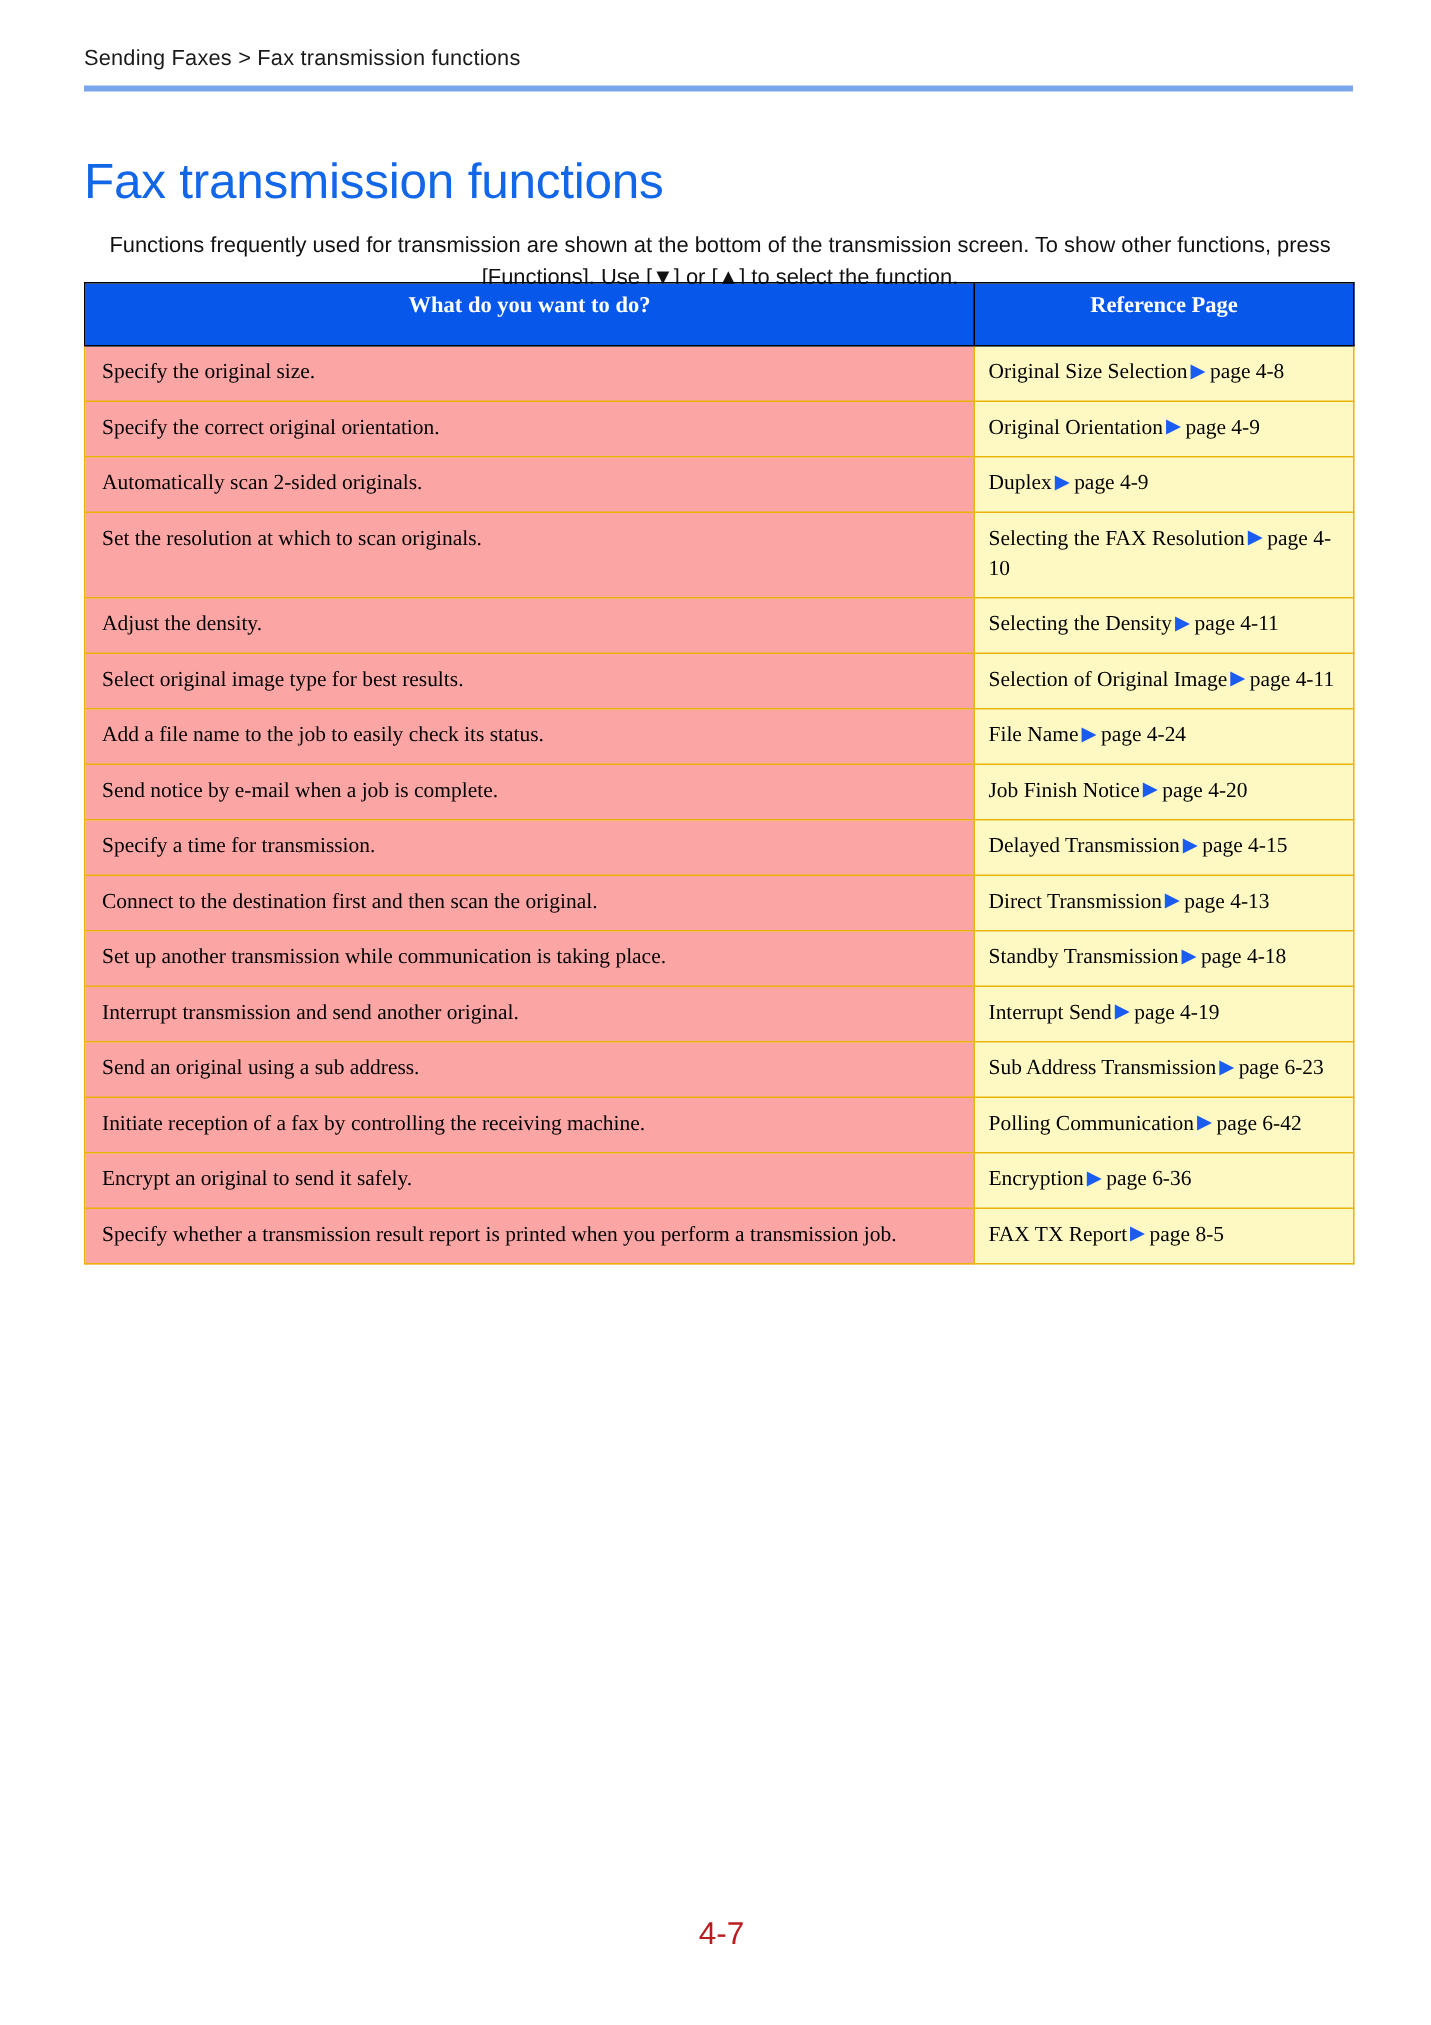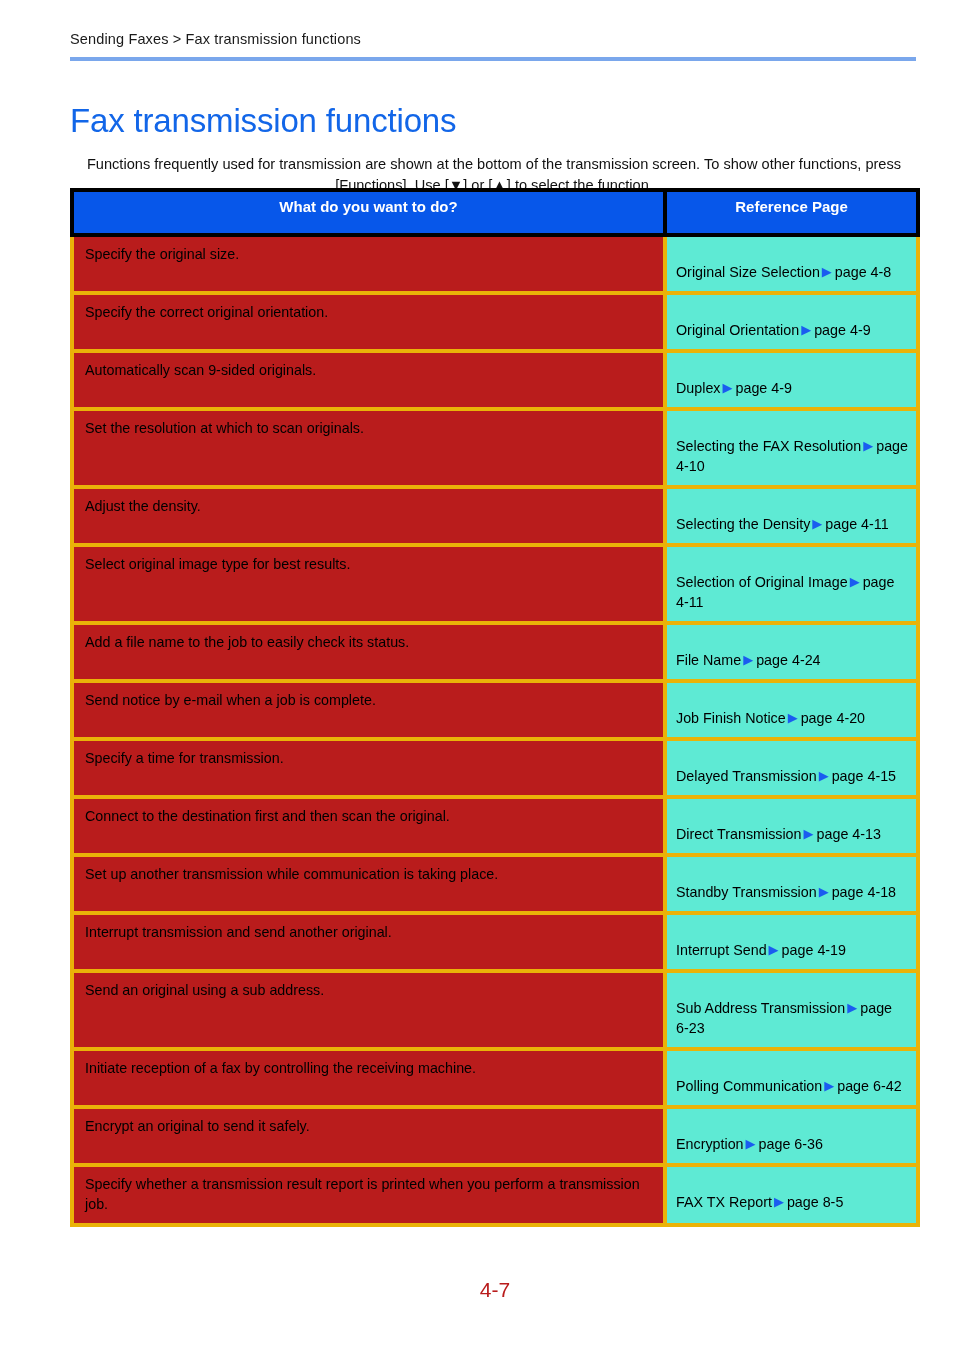--- a/index.html
+++ b/index.html
@@ -10,21 +10,21 @@
   body {
     width: 954px;
     height: 1350px;
     font-family: "Liberation Sans", sans-serif;
     color: #000000;
     position: relative;
     overflow: hidden;
   }
   .page {
     position: absolute;
-    left: 18px; top: 0;
+    left: 4px; top: 0;
     width: 886px;
     height: 1350px;
   }
   .breadcrumb {
     position: absolute;
     left: 52px;
     top: 31px;
     font-size: 14.5px;
     color: #1a1a1a;
     letter-spacing: 0.01em;
@@ -62,42 +62,43 @@
   table.fn-table {
     position: absolute;
     left: 52px;
     top: 188px;
     width: 846px;
     border-collapse: collapse;
     table-layout: fixed;
   }
   table.fn-table th,
   table.fn-table td {
-    border: 4px solid #eab308;
+    border: 1px solid #eab308;
     vertical-align: top;
     font-size: 14.3px;
     line-height: 20px;
+    font-family: Liberation Serif, serif;
   }
   table.fn-table thead th {
     background: #0757ea;
     color: #ffffff;
     font-weight: bold;
     text-align: center;
     font-size: 15px;
     height: 30px;
     padding: 5px 6px 6px 6px;
     border-color: #000000;
   }
   table.fn-table td.task {
-    background: #b91c1c;
+    background: #fca5a5;
     padding: 7px 10px 9px 11px;
   }
   table.fn-table td.ref {
-    background: #5eead4;
-    padding: 25px 8px 9px 9px;
+    background: #fef9c3;
+    padding: 7px 8px 9px 9px;
   }
   col.c-task { width: 593px; }
   col.c-ref  { width: 253px; }
 
   .arrow {
     display: inline-block;
     color: #1a5cf0;
     font-size: 13px;
     line-height: 1;
     transform: translateY(-1px);
@@ -142,21 +143,21 @@
     <tbody id="table-body">
         <tr>
           <td class="task">Specify the original size.</td>
           <td class="ref"><span class="ref-text">Original Size Selection</span><span class="arrow">▶</span><span class="ref-text">page 4-8</span></td>
         </tr>
         <tr>
           <td class="task">Specify the correct original orientation.</td>
           <td class="ref"><span class="ref-text">Original Orientation</span><span class="arrow">▶</span><span class="ref-text">page 4-9</span></td>
         </tr>
         <tr>
-          <td class="task">Automatically scan 9-sided originals.</td>
+          <td class="task">Automatically scan 2-sided originals.</td>
           <td class="ref"><span class="ref-text">Duplex</span><span class="arrow">▶</span><span class="ref-text">page 4-9</span></td>
         </tr>
         <tr>
           <td class="task">Set the resolution at which to scan originals.</td>
           <td class="ref"><span class="ref-text">Selecting the FAX Resolution</span><span class="arrow">▶</span><span class="ref-text">page 4-10</span></td>
         </tr>
         <tr>
           <td class="task">Adjust the density.</td>
           <td class="ref"><span class="ref-text">Selecting the Density</span><span class="arrow">▶</span><span class="ref-text">page 4-11</span></td>
         </tr>

